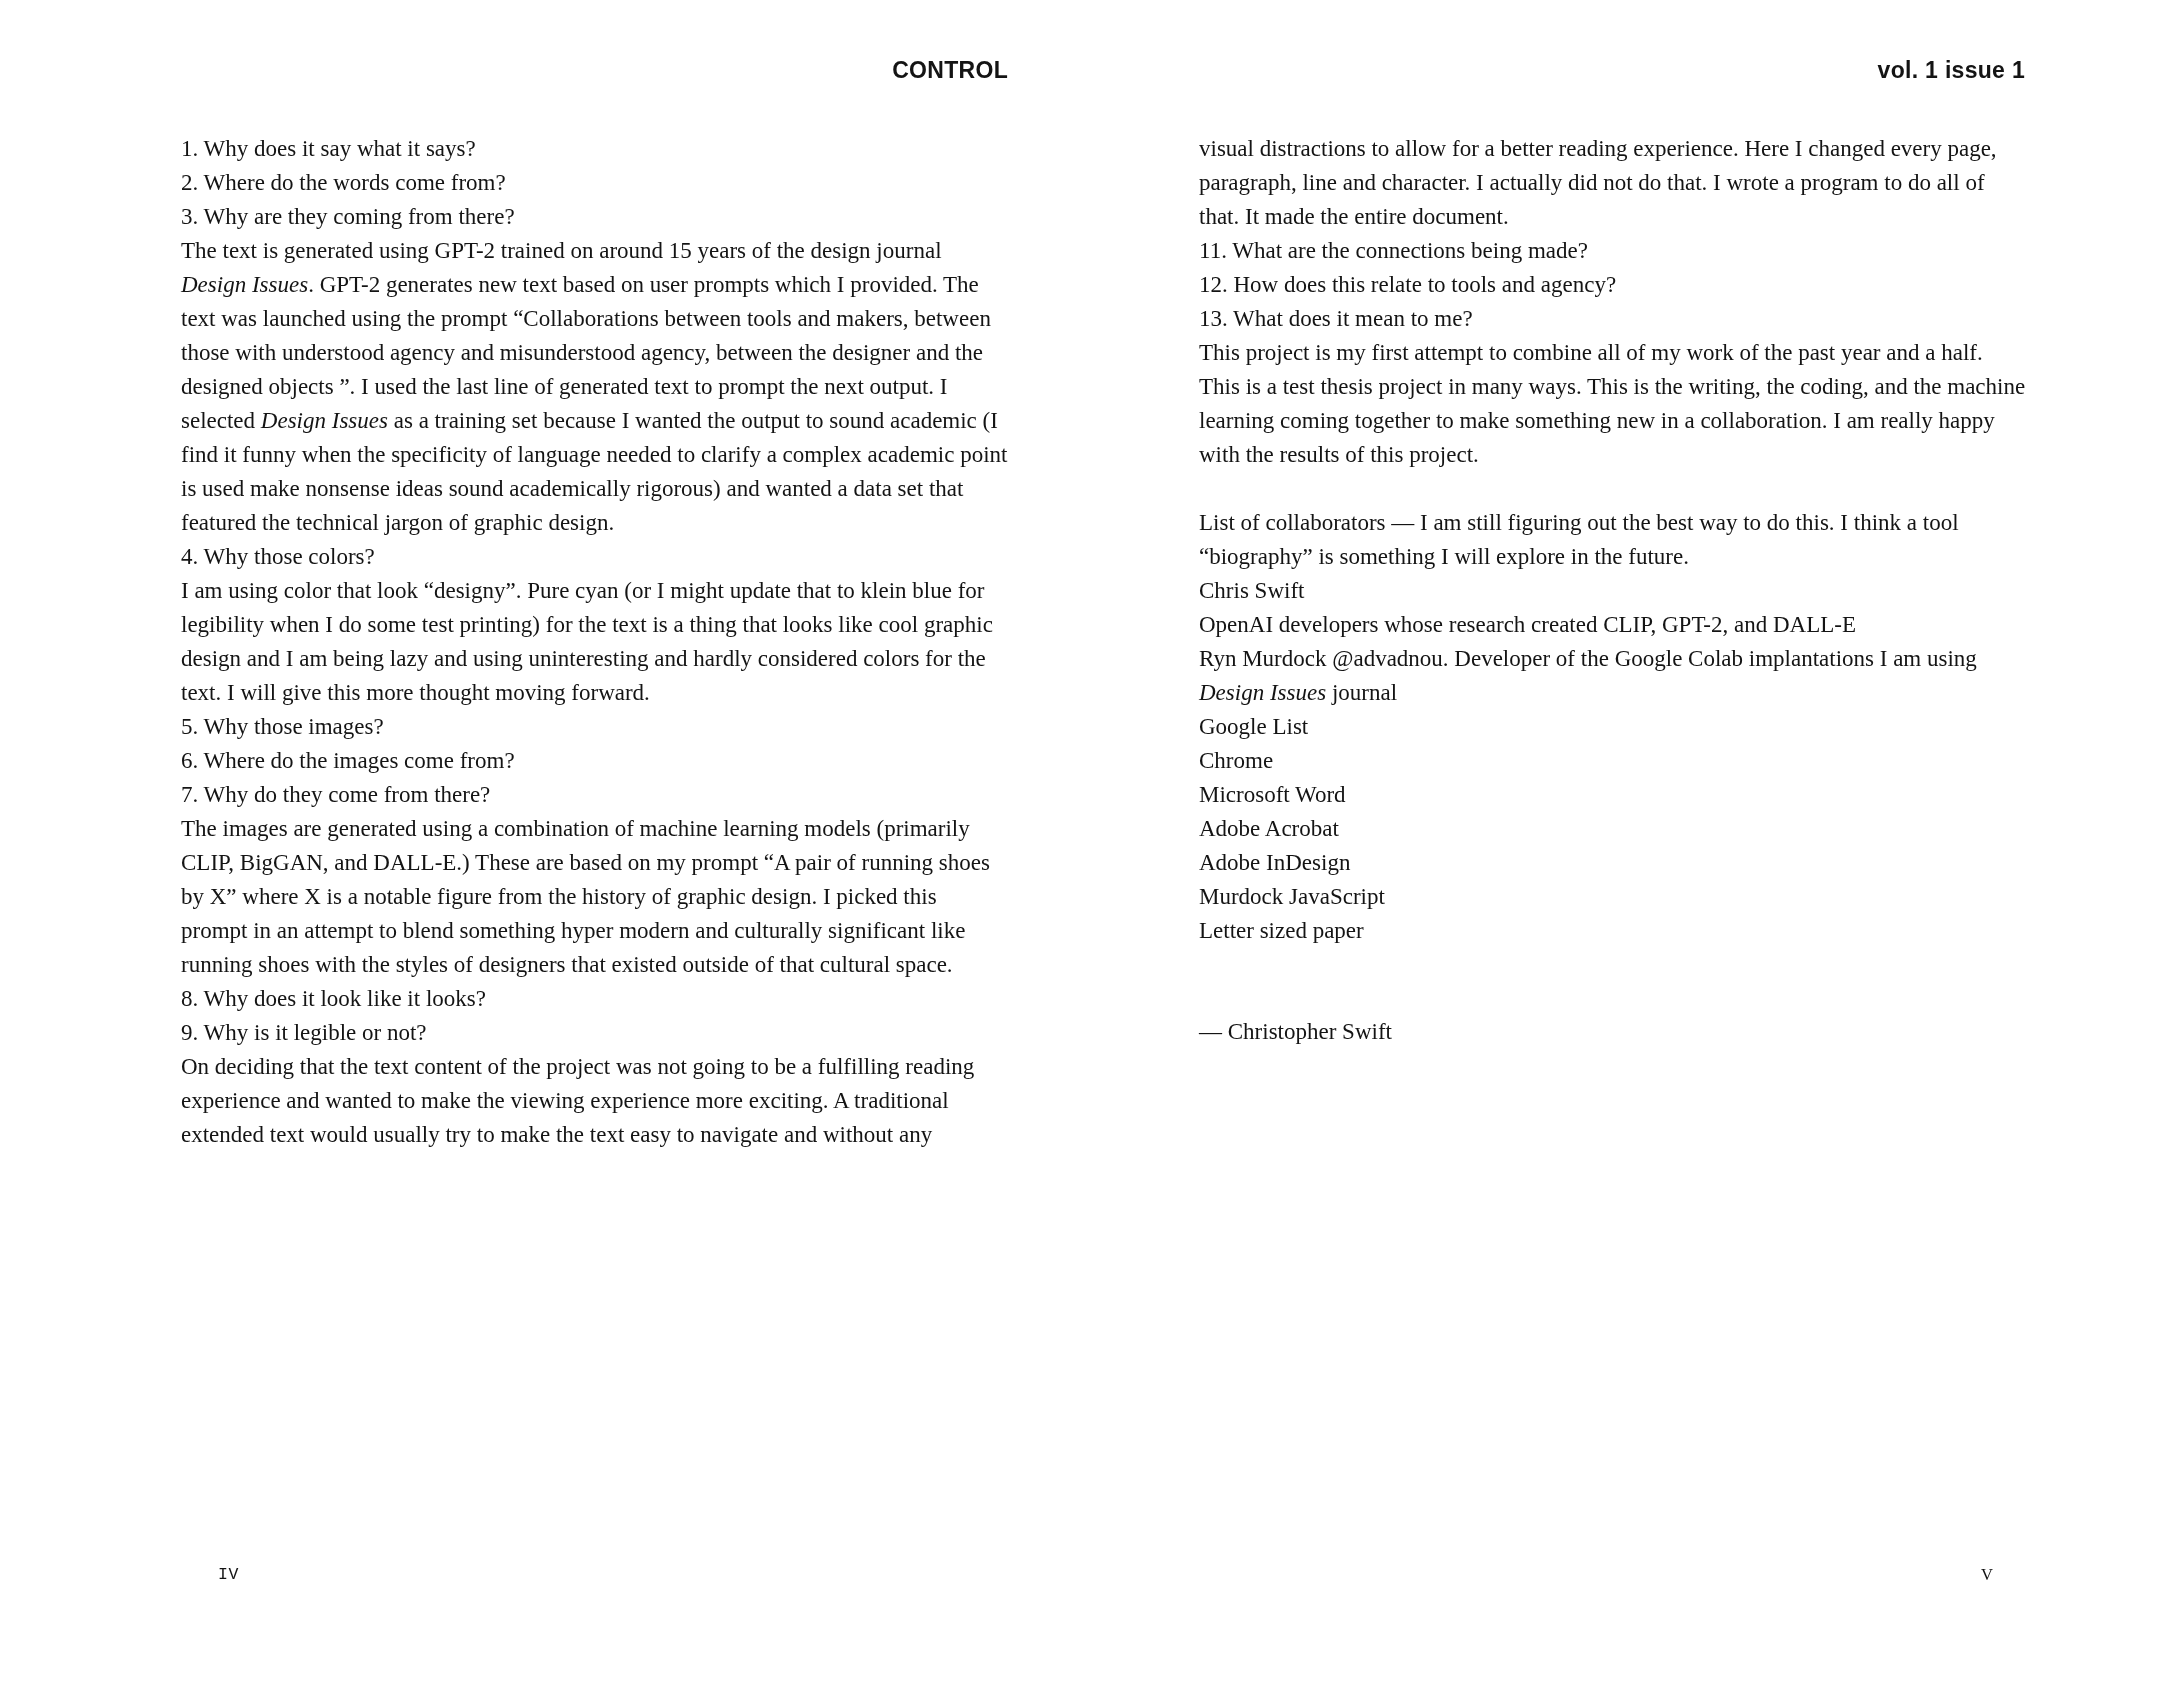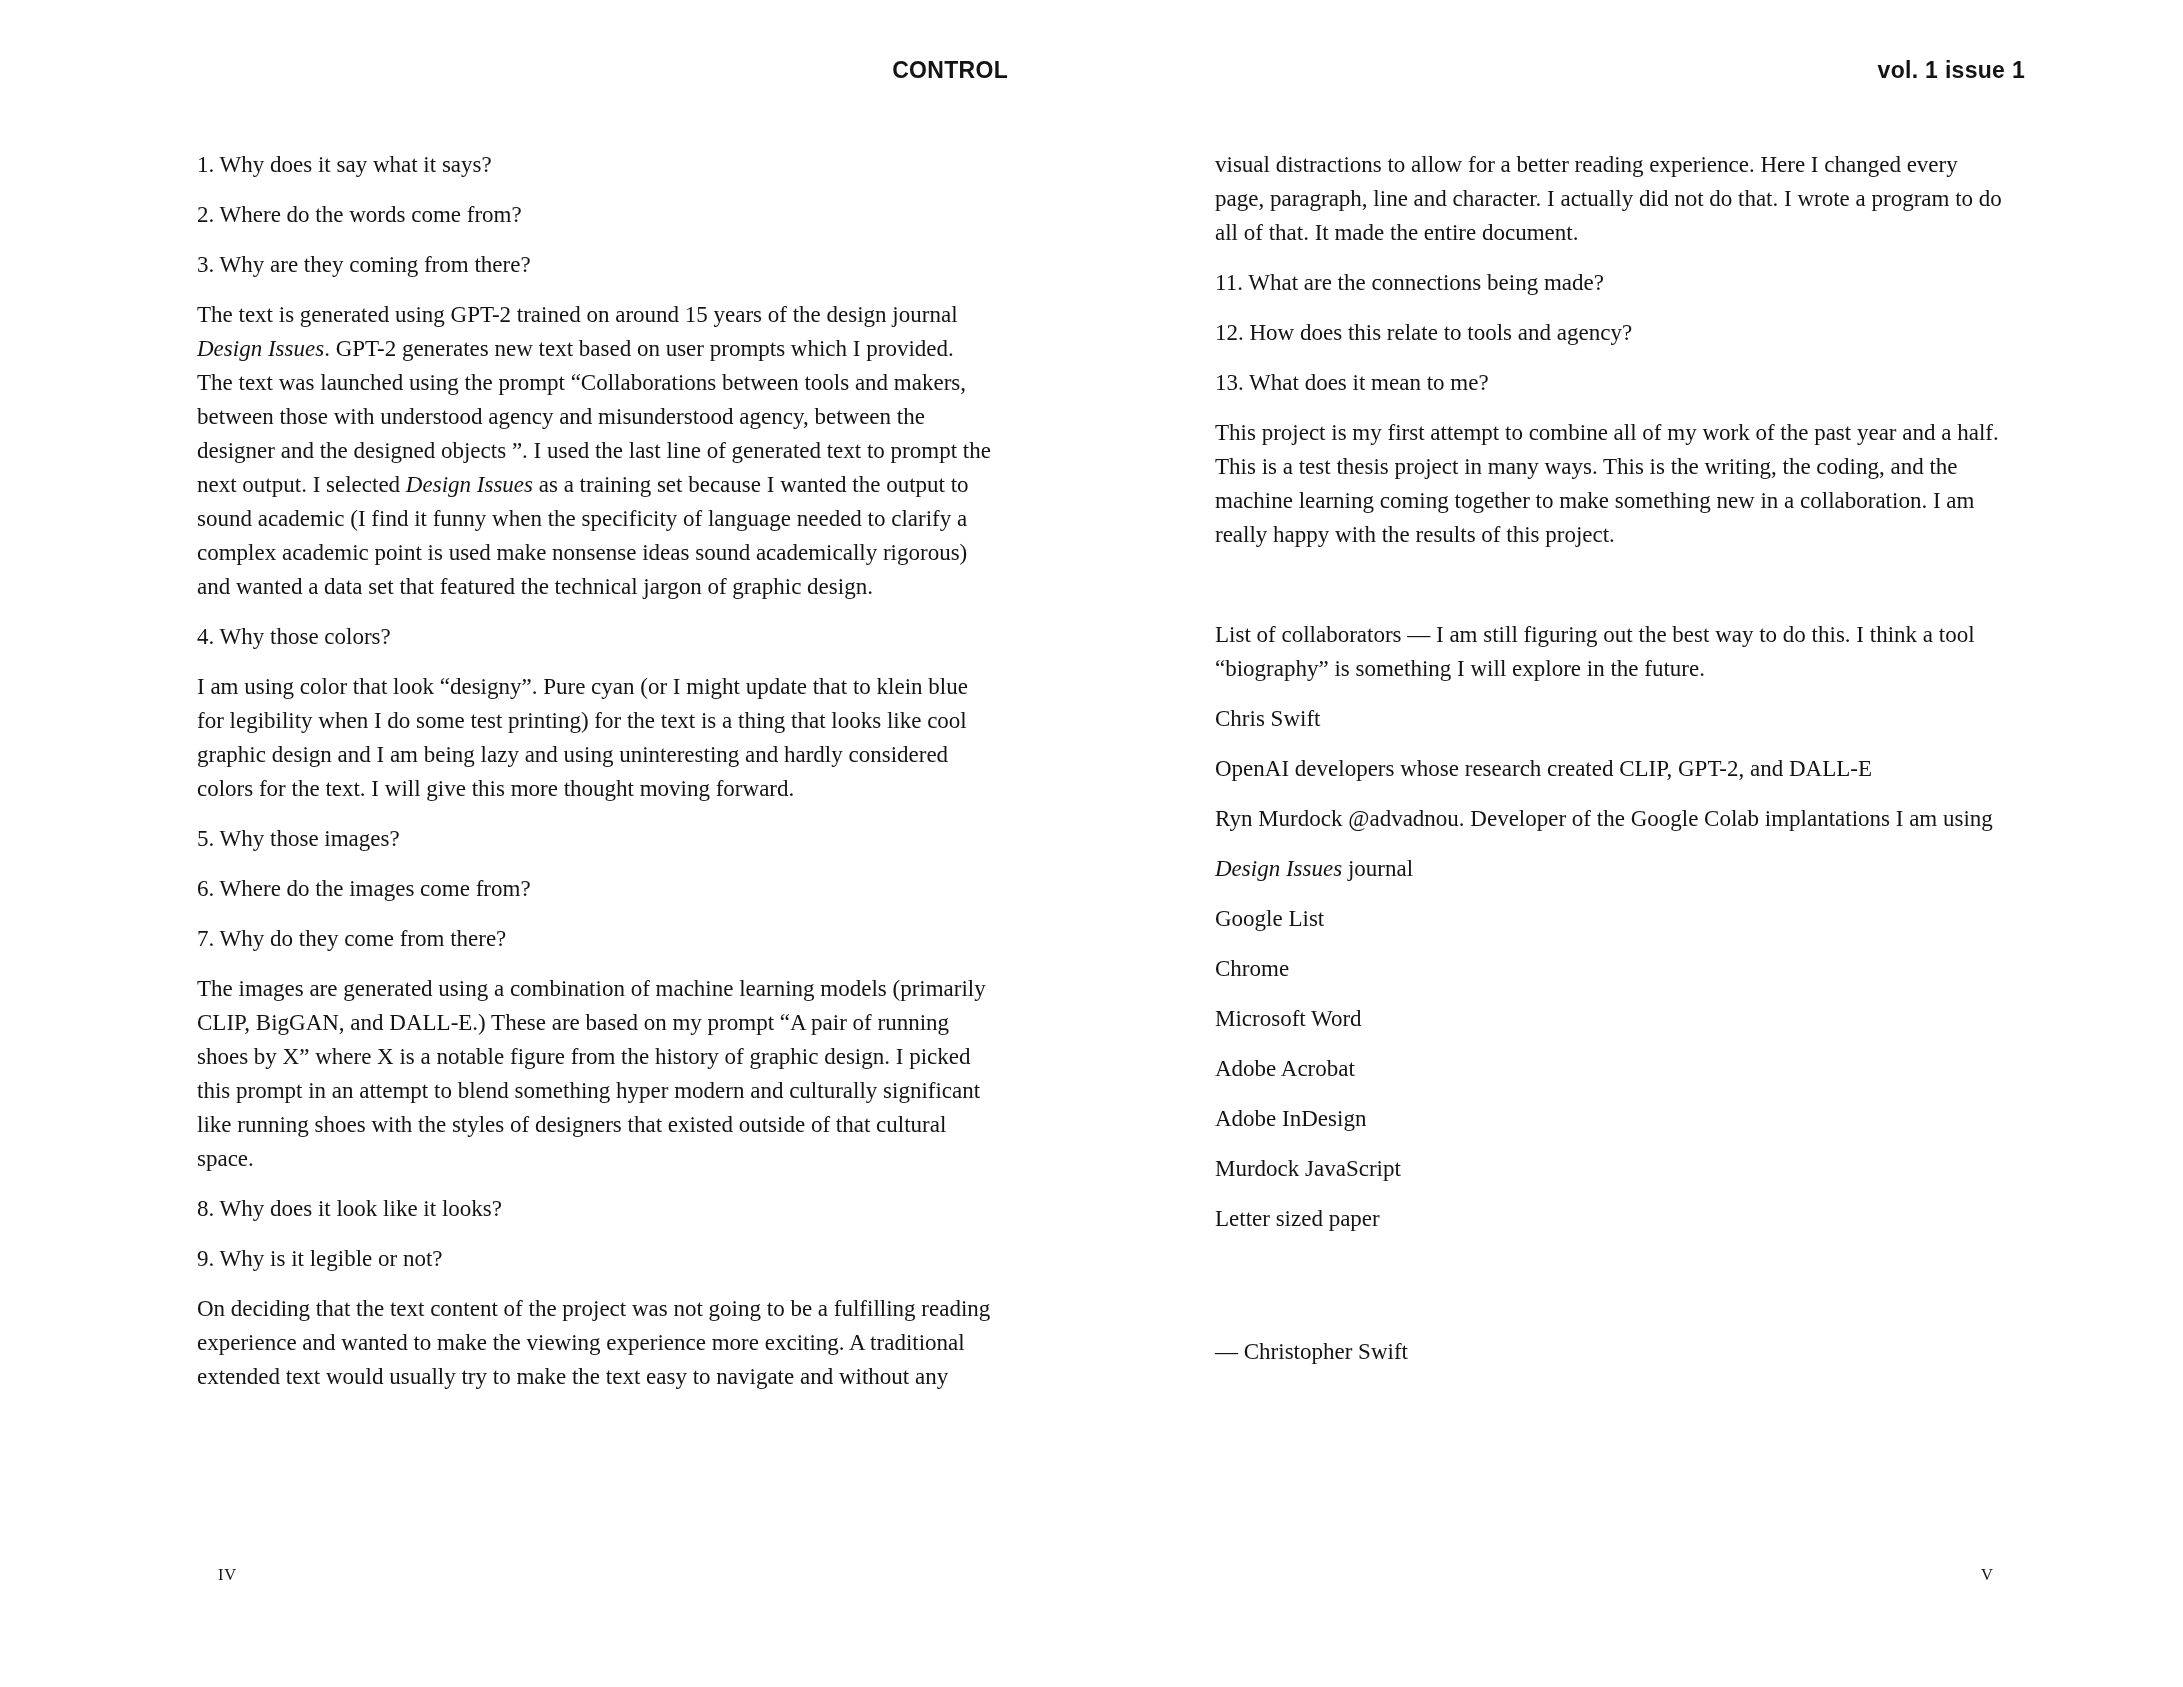--- a/index.html
+++ b/index.html
@@ -29,30 +29,30 @@
   .column {
     position: absolute;
     top: 132px;
     width: 827px;
     font-size: 23px;
     line-height: 34px;
     text-align: left;
   }
   .col-left  { left: 181px; }
   .col-right { left: 1199px; }
-  .column p { margin: 16px; }
+  .column p { margin: 0; }
   .column .spacer { margin: 0; }
   .italic { font-style: italic; text-align: center; }
   .page-number {
     position: absolute;
     top: 1565px;
     font-size: 16.5px;
     letter-spacing: 0.7px;
   }
-  .pn-left  { left: 218px; }
+  .pn-left  { left: 218px; font-family: Liberation Mono, monospace; }
   .pn-right { left: 1981px; }
 </style>
 </head>
 <body>
 
 <div class="page-header header-left">CONTROL</div>
 
 <div class="page-header header-right">vol. 1 issue 1</div>
 
 <div class="column col-left">

